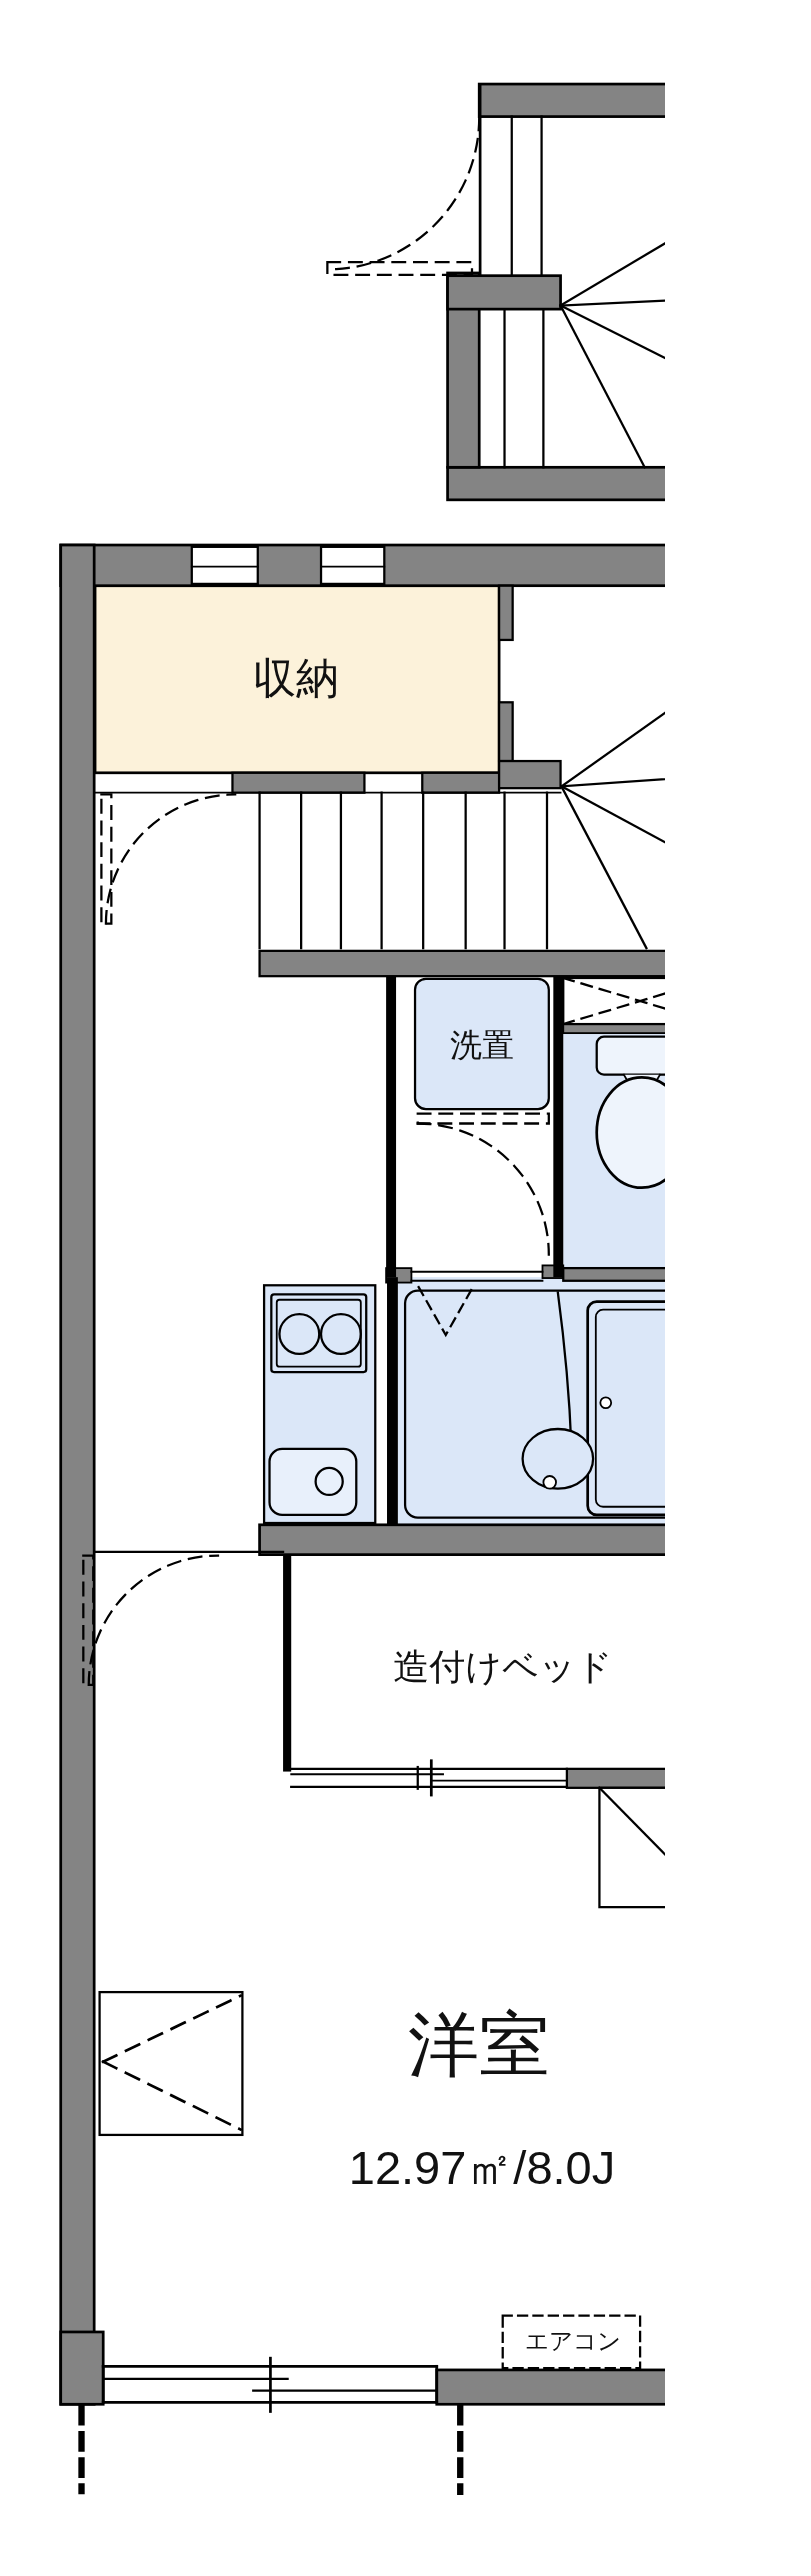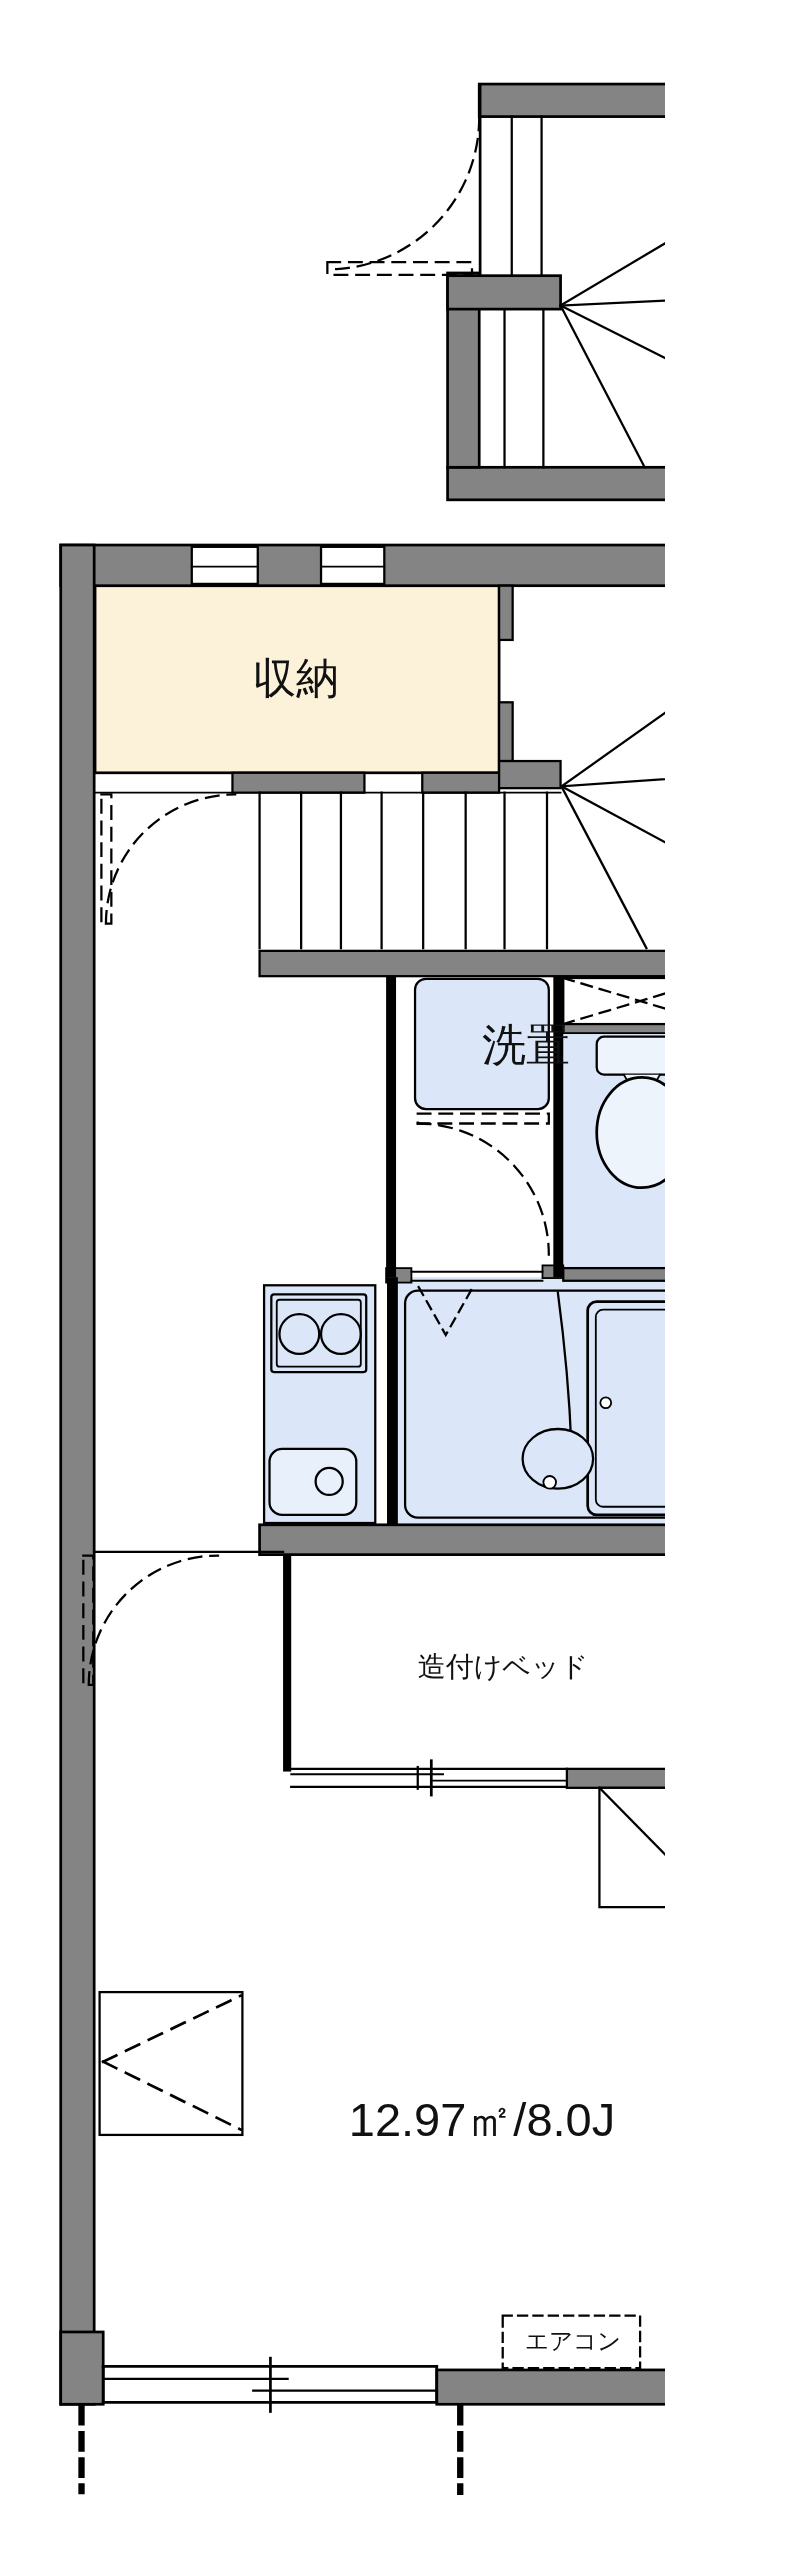--- a/index.html
+++ b/index.html
@@ -13,24 +13,24 @@
   #plan-svg{position:absolute;left:0;top:0;}
   .label{
     position:absolute;
     transform:translate(-50%,-50%);
     color:#111;
     white-space:nowrap;
     text-align:center;
     line-height:1.15;
   }
   .lbl-storage{font-size:43px;}
-  .lbl-laundry{font-size:44px;margin-left:44px;}
-  .lbl-bed{font-size:28px;line-height:1.32;}
+  .lbl-laundry{font-size:32px;}
+  .lbl-bed{font-size:36px;line-height:1.32;}
   .lbl-room{font-size:71px;}
-  .lbl-area{font-size:47px;}
+  .lbl-area{font-size:47px;margin-top:48px;}
   .lbl-aircon{font-size:23.5px;}
 </style>
 </head>
 <body>
 
 <div id="stage">
 
 <svg id="plan-svg" width="812" height="2576" viewBox="0 0 898 2850" fill="none" stroke-linecap="square">
 
   <g stroke="#000">
@@ -219,19 +219,20 @@
 </svg>
 
   <div class="label lbl-storage" style="left:296px;top:679px">収納</div>
 
   <div class="label lbl-laundry" style="left:482px;top:1045px">洗置</div>
 
   <div class="label lbl-bed" style="left:503px;top:1667px">
     <div>造付けベッド</div>
   </div>
 
+  <div class="label lbl-room" style="left:479px;top:2045px">洋室</div>
 
   <div class="label lbl-area" style="left:482px;top:2120px">12.97㎡/8.0J</div>
 
   <div class="label lbl-aircon" style="left:573px;top:2342px">エアコン</div>
 
 </div>
 
 
 </body></html>

